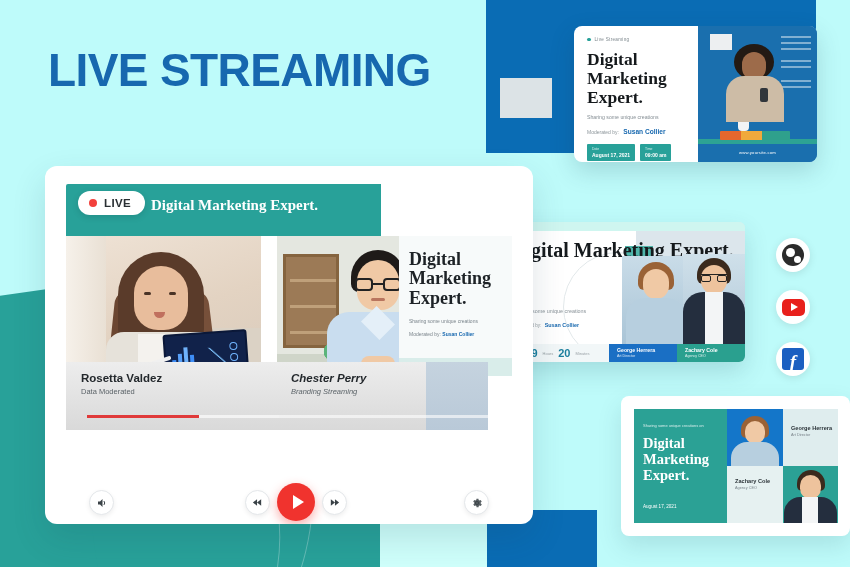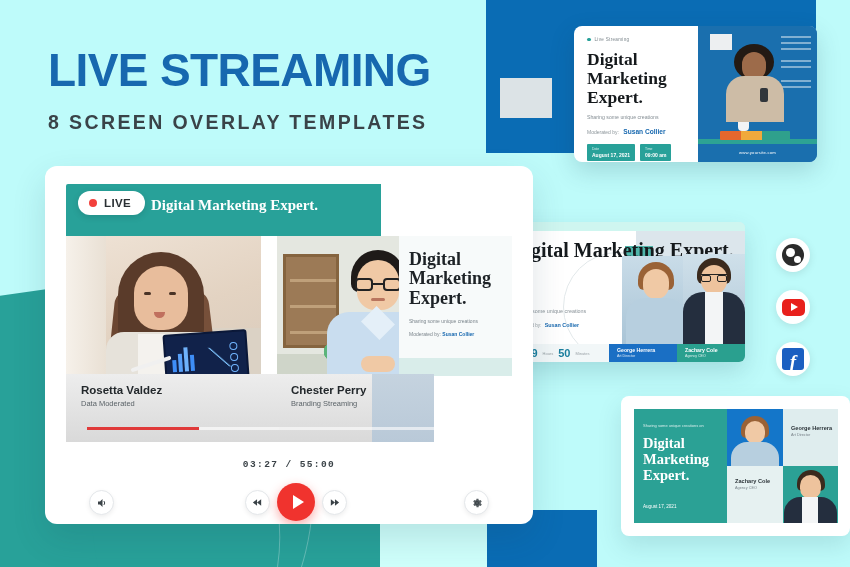--- a/index.html
+++ b/index.html
@@ -174,25 +174,25 @@
      font-family:"Liberation Serif", serif; font-size:18px; font-weight:bold;
      color:#1D2226; line-height:1.08; }
   .peek .sub { position:absolute; left:10px; top:82px; font-size:5px; color:#7B858C; }
   .peek .mod { position:absolute; left:10px; top:95px; font-size:5px; color:#7B858C; }
   .peek .mod b{ color:#1768AF; }
   .peek .bar { position:absolute; left:0; bottom:0; width:100%; height:18px;
      background:#D9EDEA; }
 
   
   .captions {
-    position:absolute; left:21px; top:208px; width:368px; height:68px;
+    position:absolute; left:21px; top:196px; width:422px; height:68px;
     background:linear-gradient(180deg,#EDEDED,#D9D9D9);
   }
   .cap { position:absolute; top:10px; }
-  .cap.c1 { left:15px; } .cap.c2 { left:225px; }
+  .cap.c1 { left:15px; } .cap.c2 { left:225px;font-style:italic; }
   .cap .nm { font-size:11.5px; font-weight:bold; color:#23282C; }
   .cap .rl { margin-top:3px; font-size:7.5px; color:#5B6368; }
   .cap-tail { position:absolute; right:0; top:0; width:62px; height:100%;
      background:linear-gradient(180deg,#C5D3DF,#B9C9D8); }
 
   .progress { position:absolute; left:21px; bottom:12px; width:446px; height:3px;
      background:rgba(255,255,255,.6); }
   .progress .played { position:absolute; left:0; top:0; height:100%; width:25%; background:#E03A3A; }
   .progress .buffer { position:absolute; left:25%; top:0; height:100%; width:18%; background:#F3F3F3; }
 
@@ -383,21 +383,20 @@
 
   <div class="bg-teal-left"></div>
   <div class="bg-teal-left2"></div>
   <div class="bg-mint-band"></div>
   <div class="bg-blue-top"></div>
   <div class="bg-blue-bottom"></div>
   <div class="bg-gray-sq"></div>
 
   <div class="headline">
     <h1>LIVE STREAMING</h1>
-    <h2>8 SCREEN OVERLAY TEMPLATES</h2>
   </div>
 
   <div class="player">
 
     <div class="player-stage">
       <div class="stage-teal"></div>
       <div class="stage-title">Digital Marketing Expert.</div>
 
       <div class="live-badge">
         <span class="live-dot"></span>
@@ -476,21 +475,20 @@
         <div class="nm">Chester Perry</div>
         <div class="rl">Branding Streaming</div>
       </div>
       <div class="cap-tail"></div>
       <div class="progress">
         <div class="played"></div>
         <div class="buffer"></div>
       </div>
     </div>
 
-    <div class="timecode">03:27 / 55:00</div>
 
     <div class="controls">
       <div class="ctrl-btn ctrl-sm btn-vol">
         <svg class="icon-svg" width="12" height="12" viewBox="0 0 24 24">
           <path d="M4 9v6h4l5 5V4L8 9H4z" fill="#3A4247"></path>
           <path d="M16 8.5a4.5 4.5 0 010 7" stroke="#3A4247" stroke-width="2" fill="none" stroke-linecap="round"></path>
         </svg>
       </div>
       <div class="ctrl-btn ctrl-sm btn-rew">
         <svg class="icon-svg" width="11" height="11" viewBox="0 0 24 24">
@@ -584,21 +582,21 @@
           <i></i>
         </div>
         <div class="b"></div>
         <div class="sh"></div>
       </div>
     <div class="cdbar">
       <div class="cd">
         <span class="lbl">Start in</span>
         <span class="num">19</span>
         <span class="unit">Hours</span>
-        <span class="num">50</span>
+        <span class="num">20</span>
         <span class="unit">Minutes</span>
       </div>
       <div class="pn blue">
         <div class="n">George Herrera</div>
         <div class="r">Art Director</div>
       </div>
       <div class="pn teal">
         <div class="n">Zachary Cole</div>
         <div class="r">Agency CEO</div>
       </div>

